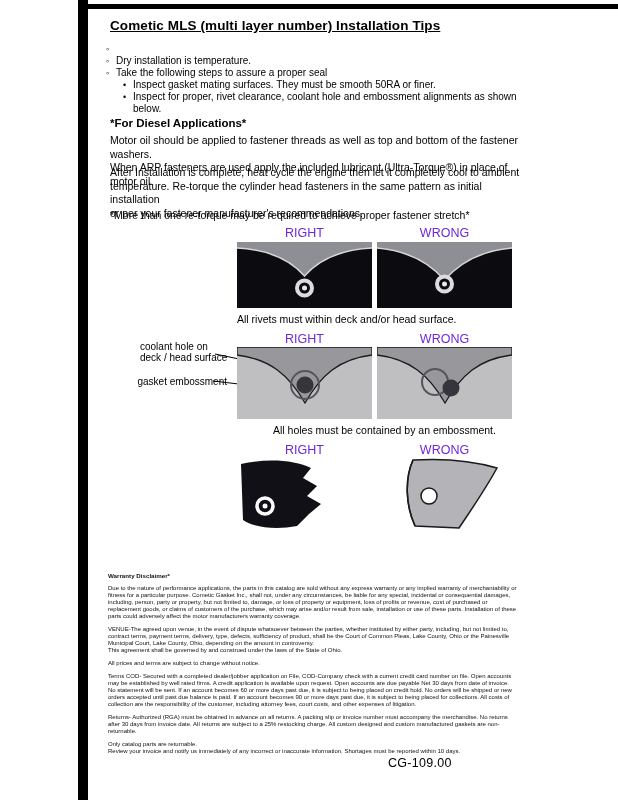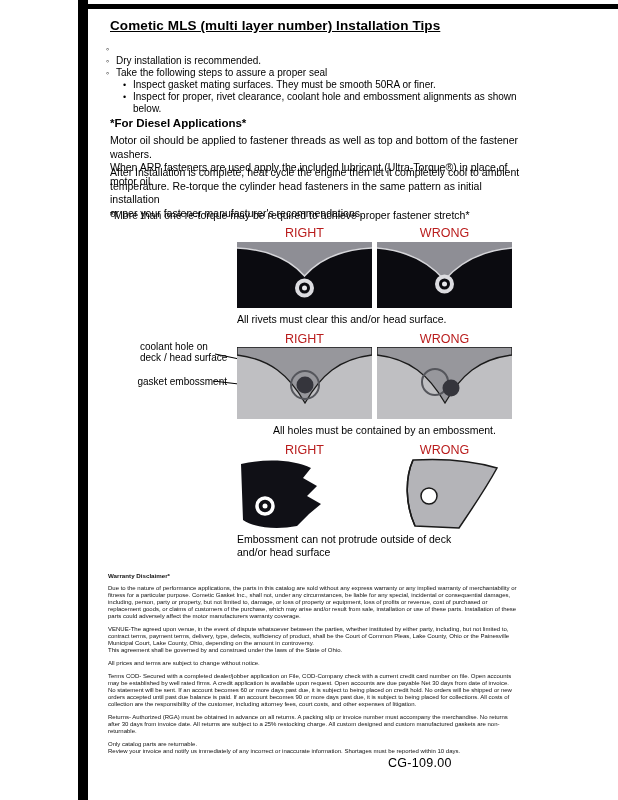--- a/index.html
+++ b/index.html
@@ -9,21 +9,21 @@
   .edge-left { position:absolute; left:78px; top:0; width:10px; height:800px; background:#000; }
   .edge-top  { position:absolute; left:78px; top:4px; width:540px; height:5px; background:#000; }
   .title { position:absolute; left:110px; top:18px; font-size:13.5px; font-weight:bold; text-decoration:underline; letter-spacing:.1px; }
   .tips { position:absolute; left:104px; top:43px; width:430px; font-size:10px; line-height:12px; }
   .tip-row { display:flex; gap:5px; align-items:flex-start; }
   .tip-row.sub { margin-left:17px; }
   .bullet { flex:0 0 auto; width:7px; text-align:center; font-size:9px; line-height:12px; }
   .diesel-head { position:absolute; left:110px; top:117px; font-size:11.5px; font-weight:bold; }
   .para { position:absolute; left:110px; width:422px; font-size:10.5px; line-height:13.5px; white-space:pre-line; }
   .p1 { top:134px; } .p2 { top:166px; } .p3 { top:209px; }
-  .fig-label { position:absolute; width:135px; text-align:center; font-size:12.5px; color:#b91c1c; }
+  .fig-label { position:absolute; width:135px; text-align:center; font-size:12.5px; color:#6d28d9; }
   .panel { position:absolute; width:135px; line-height:0; }
   .caption { position:absolute; left:237px; font-size:10.5px; line-height:12.5px; white-space:pre-line; }
   .ann { position:absolute; font-size:10px; line-height:11px; white-space:pre-line; }
   .ann-coolant { left:140px; top:341px; width:98px; }
   .ann-emboss  { left:117px; top:376px; width:110px;text-align:right; }
   .arrows { position:absolute; left:207px; top:348px; }
   .legal { position:absolute; left:108px; top:572px; width:410px; font-size:6px; line-height:7px; color:#111; }
   .legal p { margin-bottom:6px; white-space:pre-line; }
   .legal-head { font-weight:bold; margin-bottom:6px; font-size:6.2px; }
   .pageno { position:absolute; left:388px; top:756px; font-size:12.5px; letter-spacing:.3px; }
@@ -36,21 +36,21 @@
   <div class="edge-top"></div>
 
   <div class="title">Cometic MLS (multi layer number) Installation Tips</div>
 
   <div class="tips">
     <div class="tip-row">
       <span class="bullet">◦</span>
     </div>
     <div class="tip-row">
       <span class="bullet">◦</span>
-      <span>Dry installation is recommended.</span>
+      <span>Dry installation is temperature.</span>
     </div>
     <div class="tip-row">
       <span class="bullet">◦</span>
       <span>Take the following steps to assure a proper seal</span>
     </div>
     <div class="tip-row sub">
       <span class="bullet">•</span>
       <span>Inspect gasket mating surfaces.  They must be smooth 50RA or finer.</span>
     </div>
     <div class="tip-row sub">
@@ -81,21 +81,21 @@
   </div>
   <div class="panel" style="left:377px; top:242px;">
     <svg width="135" height="66" viewBox="0 0 135 66">
       <rect width="135" height="66" fill="#0b0b10"></rect>
       <path d="M0,0 H135 V6 C99,9 79,25 67.5,38 C56,25 36,9 0,6 Z" fill="#8e8e95"></path>
       <path d="M0,6 C36,9 56,25 67.5,38 C79,25 99,9 135,6" fill="none" stroke="#d6d6da" stroke-width="1.5"></path>
       <circle cx="67.5" cy="42" r="7.5" fill="#0b0b10" stroke="#dcdce0" stroke-width="4"></circle>
       <circle cx="67.5" cy="42" r="2.5" fill="#e8e8ec"></circle>
     </svg>
   </div>
-  <div class="caption" style="top:313px;">All rivets must clear this and/or head surface.</div>
+  <div class="caption" style="top:313px;">All rivets must within deck and/or head surface.</div>
 
   <div class="fig-label" style="left:237px; top:332px;">RIGHT</div>
   <div class="fig-label" style="left:377px; top:332px;">WRONG</div>
 
   <div class="ann ann-coolant">coolant hole on
 deck / head surface</div>
   <div class="ann ann-emboss">gasket embossment</div>
   <svg class="arrows" width="100" height="50" viewBox="0 0 100 50">
     <line x1="8" y1="6" x2="95" y2="24" stroke="#000" stroke-width="1"></line>
     <line x1="6" y1="33" x2="83" y2="42" stroke="#000" stroke-width="1"></line>
@@ -131,22 +131,20 @@
     </svg>
   </div>
   <div class="panel" style="left:377px; top:458px;">
     <svg width="135" height="72" viewBox="0 0 135 72">
       <rect width="135" height="72" fill="#ffffff"></rect>
       <path d="M36,2 C70,0 100,4 120,10 C108,32 94,52 82,70 L38,68 C28,46 28,20 36,2 Z" fill="#b4b4b8" stroke="#1a1a1a" stroke-width="1.5"></path>
       <path d="M36,2 C28,20 28,46 38,68" fill="none" stroke="#1a1a1a" stroke-width="1.5"></path>
       <circle cx="52" cy="38" r="8" fill="#ffffff" stroke="#1a1a1a" stroke-width="1.5"></circle>
     </svg>
   </div>
-  <div class="caption" style="top:533px;">Embossment can not protrude outside of deck
-and/or head surface</div>
 
   <div class="legal">
     <div class="legal-head">Warranty Disclaimer*</div>
     <p>Due to the nature of performance applications, the parts in this catalog are sold without any express warranty or any implied warranty of merchantability or fitness for a particular purpose.  Cometic Gasket Inc., shall not, under any circumstances, be liable for any special, incidental or consequential damages, including, person, party or property, but not limited to, damage, or loss of property or equipment, loss of profits or revenue, cost of purchased or replacement goods, or claims of customers of the purchase, which may arise and/or result from sale, installation or use of these parts.  Installation of these parts could adversely affect the motor manufacturers warranty coverage.</p>
     <p>VENUE-The agreed upon venue, in the event of dispute whatsoever between the parties, whether instituted by either party, including, but not limited to, contract terms, payment terms, delivery, type, defects, sufficiency of product, shall be the Court of Common Pleas, Lake County, Ohio or the Painesville Municipal Court, Lake County, Ohio, depending on the amount in controversy.
 This agreement shall be governed by and construed under the laws of the State of Ohio.</p>
     <p>All prices and terms are subject to change without notice.</p>
     <p>Terms COD- Secured with a completed dealer/jobber application on File, COD-Company check with a current credit card number on file.  Open accounts may be established by well rated firms.  A credit application is available upon request.  Open accounts are due payable Net 30 days from date of invoice.  No statement will be sent.  If an account becomes 60 or more days past due, it is subject to being placed on credit hold.  No orders will be shipped or new orders accepted until past due balance is paid.  If an account becomes 90 or more days past due, it is subject to being placed for collections.  All costs of collection are the responsibility of the customer, including attorney fees, court costs, and other expenses of litigation.</p>
     <p>Returns- Authorized (RGA) must be obtained in advance on all returns.  A packing slip or invoice number must accompany the merchandise.  No returns after 30 days from invoice date.  All returns are subject to a 25% restocking charge.  All custom designed and custom manufactured gaskets are non-returnable.</p>
     <p>Only catalog parts are returnable.

